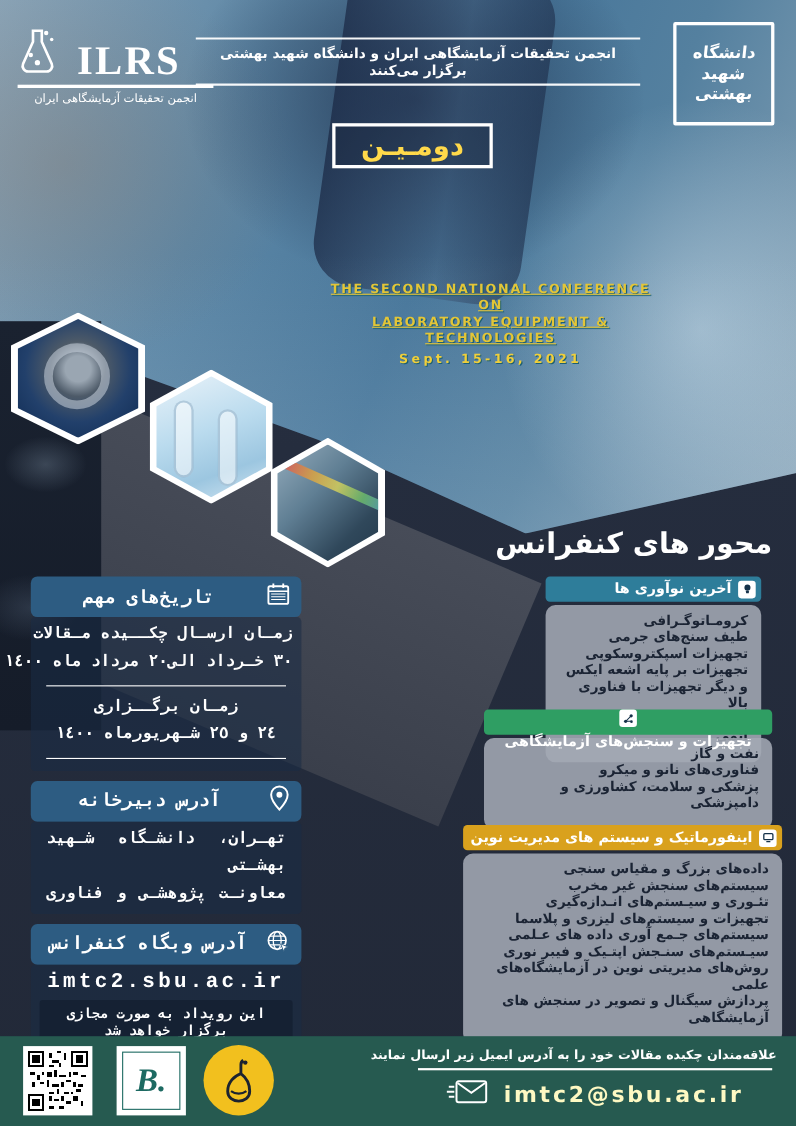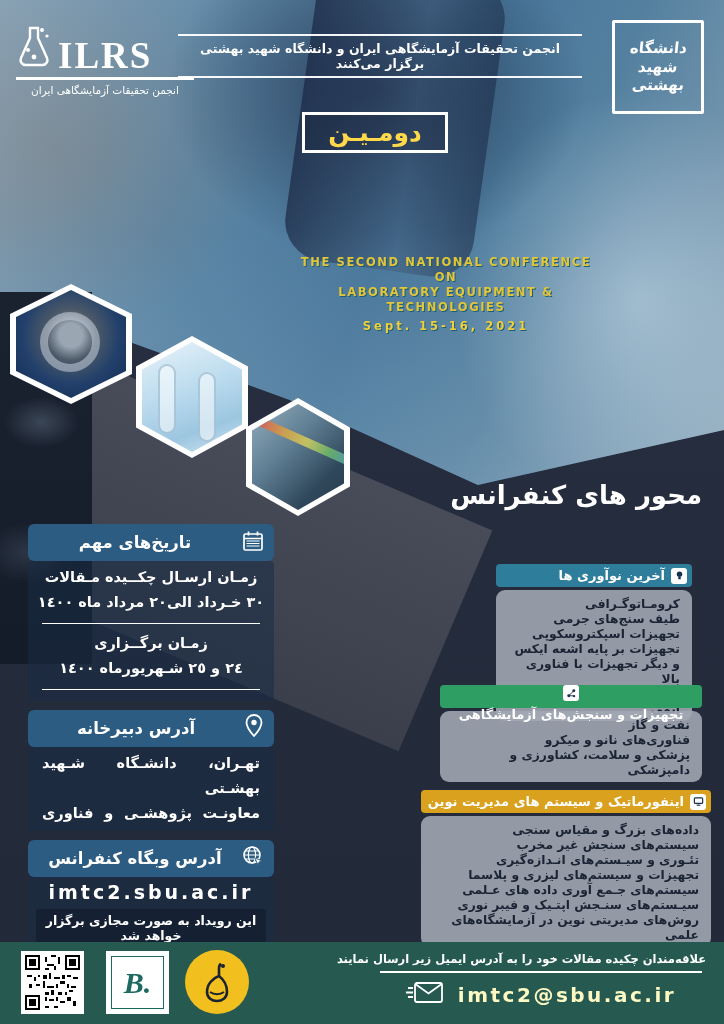--- a/index.html
+++ b/index.html
@@ -45,62 +45,62 @@
       background:rgba(255,255,255,.55); border:2px solid rgba(120,160,190,.5); }
   .hex3 { left:246px; top:398px; width:104px; height:118px; }
   .hex3 .hex-in { background:linear-gradient(135deg,#95adbd 0%, #5f7e93 40%, #30485b 75%, #243a4c 100%); }
   .hex3 .rainbow { position:absolute; left:-20px; top:34px; width:150px; height:9px; transform:rotate(24deg);
       background:linear-gradient(90deg, rgba(255,255,255,.1), #e05a4a, #e2a43c, #ddd55a, #6fc06a, #57a8c9, rgba(255,255,255,.1));
       opacity:.8; }
 
   
   .ilrs { position:absolute; left:16px; top:24px; width:190px; color:#fff; }
   .ilrs-row { display:flex; align-items:flex-end; gap:6px; }
-  .ilrs-acronym { font-family:"Liberation Serif", serif; font-weight:bold; font-size:37px; letter-spacing:2px; line-height:1; }
+  .ilrs-acronym { font-family:"Liberation Serif", serif; font-weight:bold; font-size:37px; letter-spacing:2px; line-height:1;margin-left:12px; }
   .ilrs-rule { height:3px; background:#fff; margin:3px 0 4px 0; width:178px; }
   .ilrs-sub { font-size:10.5px; text-align:center; width:178px; direction:rtl; }
   .top-banner { position:absolute; left:178px; top:34px; width:404px; direction:rtl; text-align:center;
       color:#fff; font-size:12.5px; font-weight:bold; padding:5px 2px;
       border-top:2px solid rgba(255,255,255,.95); border-bottom:2px solid rgba(255,255,255,.95); }
   .sbu { position:absolute; right:20px; top:20px; width:92px; height:94px; border:3px solid #fff;
       border-radius:2px; display:flex; flex-direction:column; align-items:center; justify-content:center;
       color:#fff; direction:rtl; }
   .sbu div { font-weight:bold; font-size:15px; line-height:1.25; transform:skewX(-6deg); }
 
   
   .ordinal-box { position:absolute; left:302px; top:112px; width:146px; height:41px;
       border:3px solid #fff; background:rgba(22,32,52,.30); display:flex; align-items:center; justify-content:center; }
   .ordinal-box span { color:#ffd94a; font-size:25px; font-weight:bold; direction:rtl; }
   .main-title-box { position:absolute; left:291px; top:153px; width:310px; height:97px;
       border:3px solid #fff; background:rgba(22,32,52,.30); display:flex; flex-direction:column;
       align-items:center; justify-content:center; direction:rtl; }
   .main-title-box div { color:#fff; font-weight:bold; font-size:23.5px; line-height:1.55; white-space:nowrap; }
   .subtitle-en { position:absolute; left:291px; top:255px; width:310px; text-align:center; }
   .subtitle-en .l1 { color:#e3c537; font-size:11.5px; font-weight:bold; letter-spacing:1.6px;
-      text-shadow:1px 1px 0 #1c5f74; line-height:1.3; }
+      text-shadow:1px 1px 0 #1c5f74; line-height:1.3;text-decoration:underline; }
   .subtitle-en .l3 { color:#f0cf3a; font-size:11.5px; font-weight:bold; letter-spacing:3px; margin-top:4px;
       text-shadow:1px 1px 0 #1c5f74; }
 
   
   .topics-heading { position:absolute; right:22px; top:480px; color:#fff; font-size:26px; font-weight:bold;
       direction:rtl; }
-  .group { position:absolute; direction:rtl;margin-top:40px; }
+  .group { position:absolute; direction:rtl; }
   .group-head { display:flex; align-items:center; gap:6px; height:23px; border-radius:4px; padding:0 5px; }
   .chip { width:16px; height:16px; background:#fff; border-radius:3px; display:flex; align-items:center;
       justify-content:center; flex:0 0 16px; }
   .group-title { color:#fff; font-weight:bold; font-size:13px; white-space:nowrap; }
-  .group-body { margin-top:3px; background:rgba(163,169,180,.88); border-radius:9px; padding:7px 12px 4px 8px;
+  .group-body { margin-top:3px; background:rgba(163,169,180,.88); border-radius:9px; padding:7px 12px 16px 8px;
       list-style:none; }
   .group-body li { color:#1b2434; font-size:12.3px; font-weight:bold; line-height:1.22; text-align:right; }
   .g1 { right:32px; top:524px; width:196px; }
   .g2 { right:22px; top:645px; width:262px; }
   .g3 { right:13px; top:750px; width:290px; }
 
   
-  .sidebar { position:absolute; left:28px; top:524px; width:246px; direction:rtl; }
+  .sidebar { position:absolute; left:28px; top:524px; width:246px; direction:rtl;font-family:Liberation Mono, monospace; }
   .side-head { display:flex; align-items:center; background:#2d5c82; border-radius:6px; height:37px;
       padding:0 9px; gap:8px; }
   .side-head .txt { flex:1; text-align:center; color:#fff; font-weight:bold; font-size:16.5px; }
   .side-body { background:rgba(26,44,69,.55); border-radius:4px; color:#fff; font-weight:bold;
       text-align:center; padding:4px 8px; }
   .side-body .ln { font-size:14.5px; line-height:1.75; white-space:nowrap; }
   .side-body hr { border:none; border-top:1.6px solid #fff; margin:7px 6px; }
   .sec { margin-bottom:9px; }
   .addr-body .ln { text-align:justify; text-align-last:justify; padding:0 6px; white-space:normal; }
   .web-url { font-size:19px; font-weight:bold; letter-spacing:3px; direction:ltr; text-align:center; color:#fff; }
@@ -238,20 +238,21 @@
       <span class="group-title">اینفورماتیک و سیستم های مدیریت نوین</span>
     </div>
     <ul class="group-body">
         <li>داده‌های بزرگ و مقیاس سنجی</li>
         <li>سیستم‌های سنجش غیر مخرب</li>
         <li>تئـوری و سیـستم‌های انـدازه‌گیری</li>
         <li>تجهیزات و سیستم‌های لیزری و پلاسما</li>
         <li>سیستم‌های جـمع آوری داده های عـلمی</li>
         <li>سیـستم‌های سنـجش اپتـیک و فیبر نوری</li>
         <li>روش‌های مدیریتی نوین در آزمایشگاه‌های علمی</li>
+        <li>پردازش سیگنال و تصویر در سنجش های آزمایشگاهی</li>
       </ul>
   </div>
 
   <div class="sidebar">
 
     <div class="sec">
       <div class="side-head">
         <span>
           <svg width="24" height="24" viewBox="0 0 24 24">
               <rect x="3" y="5" width="18" height="16" rx="1.5" fill="none" stroke="#fff" stroke-width="1.7"></rect>

